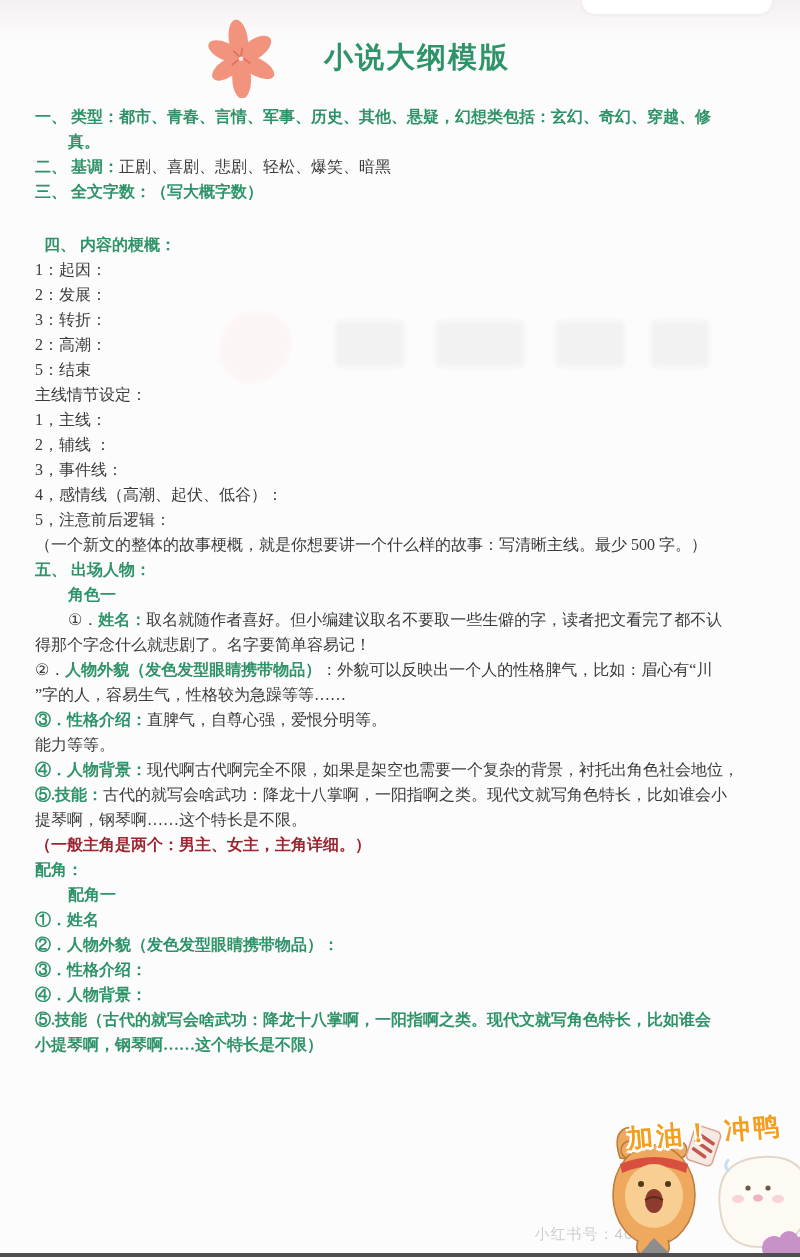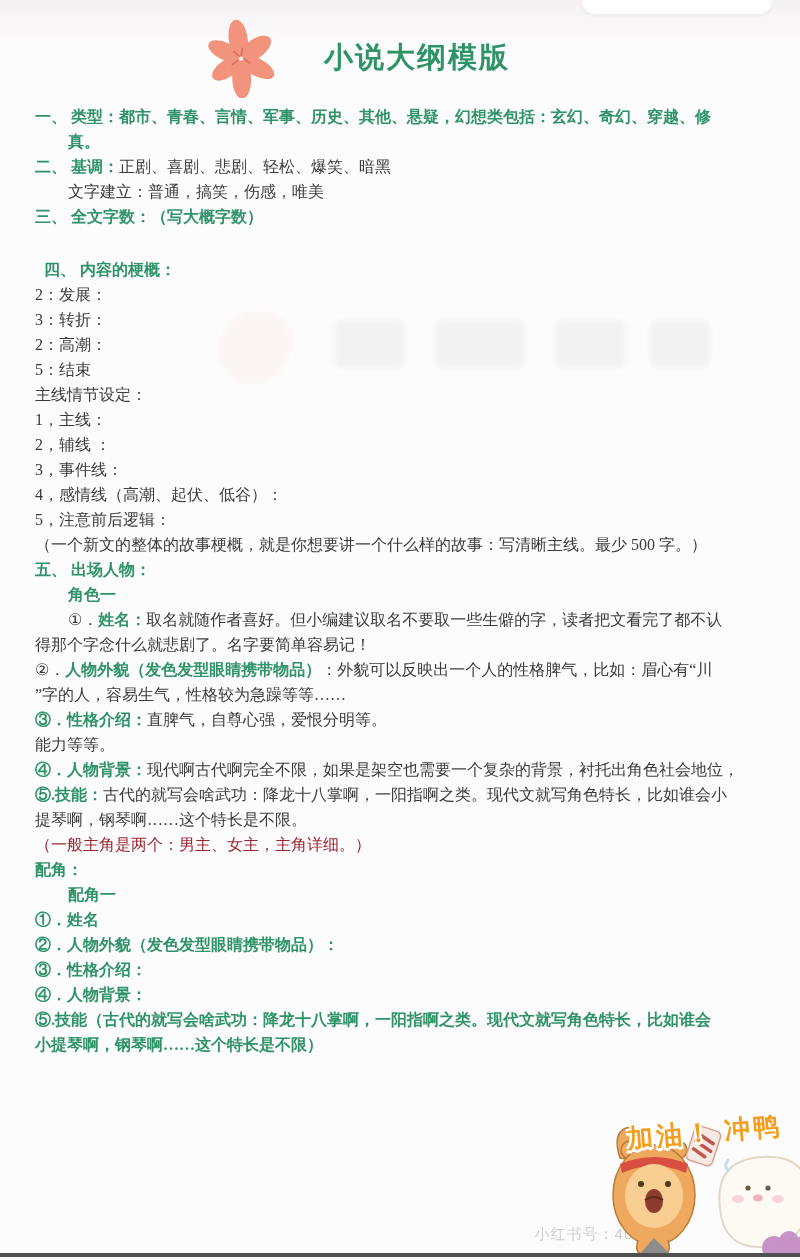--- a/index.html
+++ b/index.html
@@ -21,21 +21,21 @@
     font-size:29px;font-weight:bold;color:var(--green);letter-spacing:2px;
   }
   .doc{position:absolute;top:104px;left:0;width:800px;}
   .line{white-space:nowrap;line-height:25px;font-size:16px;color:var(--text);}
   .indent-0{padding-left:35px;}
   .indent-1{padding-left:68px;}
   .gap-lg{margin-top:28px;padding-left:44px;}
   .gap-sm{margin-top:0;}
   .seg-green{color:var(--green);font-weight:bold;}
   .seg-black{color:var(--text);}
-  .seg-red{color:var(--red);font-weight:normal;}
+  .seg-red{color:var(--red);font-weight:bold;}
   .center-watermark{
     position:absolute;top:292px;left:185px;width:540px;height:110px;
     opacity:0.06;filter:blur(2px);pointer-events:none;
   }
   .center-watermark .wm-flower{
     position:absolute;left:35px;top:18px;width:70px;height:75px;border-radius:50% 40% 55% 45%;
     background:#e89a90;transform:rotate(18deg);
   }
   .center-watermark .wm-block{
     position:absolute;top:28px;height:48px;background:#6b6b78;border-radius:6px;
@@ -92,23 +92,23 @@
   <div class="wm-block" style="left:150px;width:70px;"></div>
   <div class="wm-block" style="left:250px;width:90px;"></div>
   <div class="wm-block" style="left:370px;width:70px;"></div>
   <div class="wm-block" style="left:465px;width:60px;"></div>
 </div>
 
 <div class="doc">
     <div class="line indent-0"><span class="seg-green">一、 类型：都市、青春、言情、军事、历史、其他、悬疑，幻想类包括：玄幻、奇幻、穿越、修</span></div>
     <div class="line indent-1"><span class="seg-green">真。</span></div>
     <div class="line indent-0"><span class="seg-green">二、 基调：</span><span class="seg-black">正剧、喜剧、悲剧、轻松、爆笑、暗黑</span></div>
-    <div class="line indent-1"><span class="seg-black">文字建立：普通，搞笑，伤感，唯美</span></div>
     <div class="line indent-0"><span class="seg-green">三、 全文字数：（写大概字数）</span></div>
     <div class="line indent-0 gap-lg"><span class="seg-green">四、 内容的梗概：</span></div>
+    <div class="line indent-0"><span class="seg-black">1：起因：</span></div>
     <div class="line indent-0"><span class="seg-black">2：发展：</span></div>
     <div class="line indent-0"><span class="seg-black">3：转折：</span></div>
     <div class="line indent-0"><span class="seg-black">2：高潮：</span></div>
     <div class="line indent-0"><span class="seg-black">5：结束</span></div>
     <div class="line indent-0"><span class="seg-black">主线情节设定：</span></div>
     <div class="line indent-0"><span class="seg-black">1，主线：</span></div>
     <div class="line indent-0"><span class="seg-black">2，辅线 ：</span></div>
     <div class="line indent-0"><span class="seg-black">3，事件线：</span></div>
     <div class="line indent-0"><span class="seg-black">4，感情线（高潮、起伏、低谷）：</span></div>
     <div class="line indent-0"><span class="seg-black">5，注意前后逻辑：</span></div>

